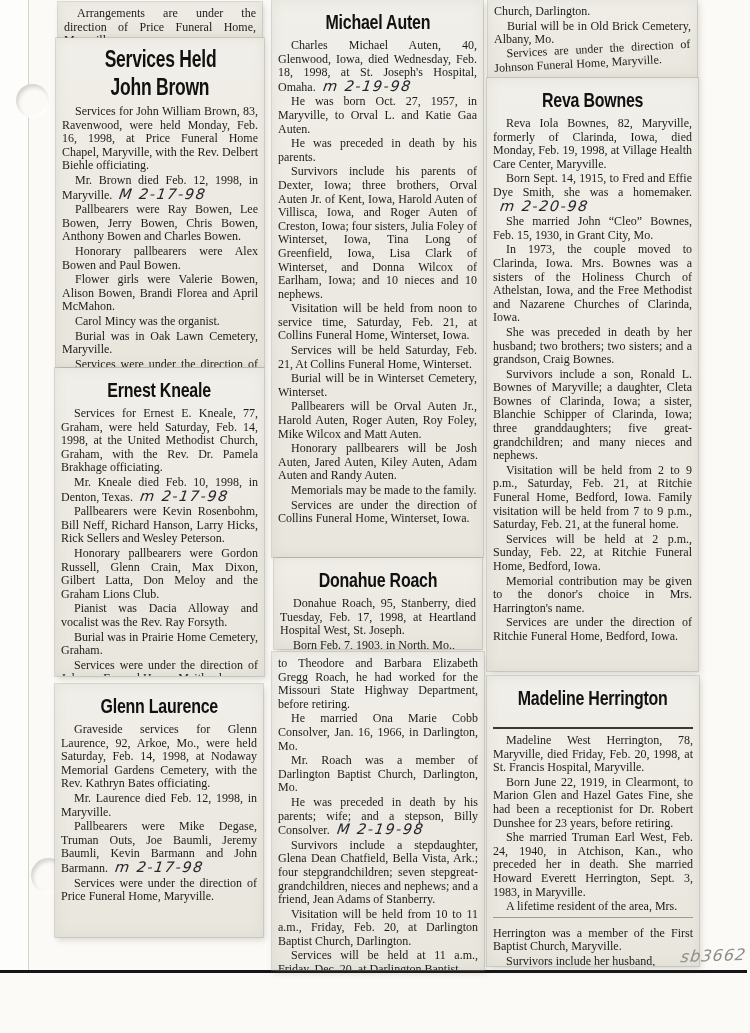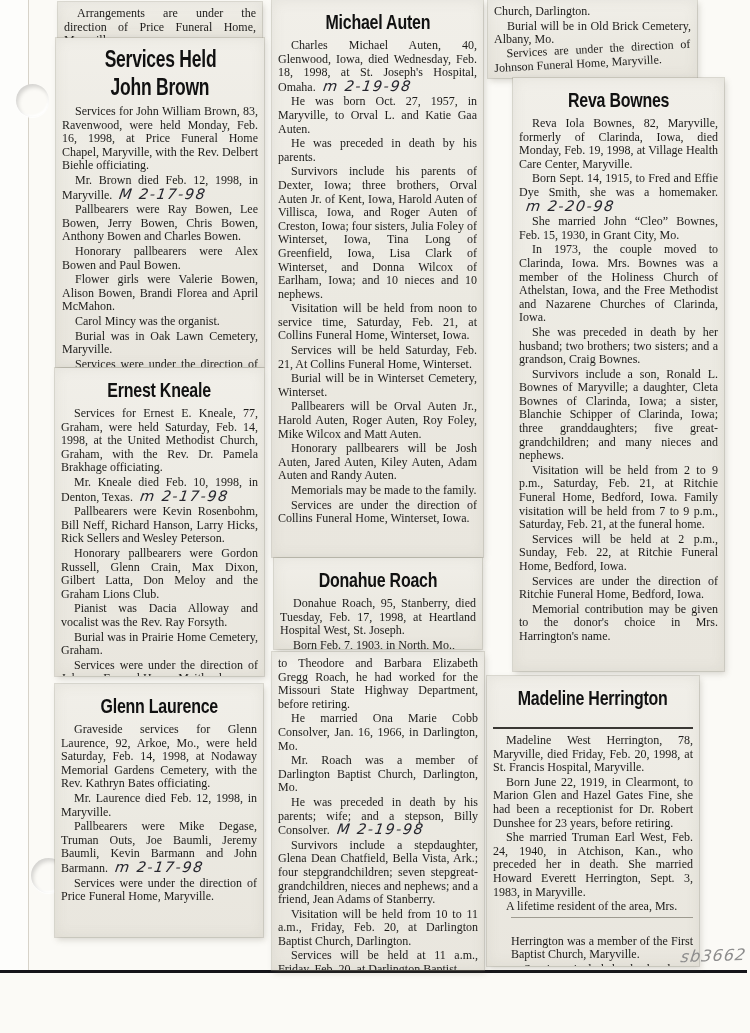--- a/index.html
+++ b/index.html
@@ -38,39 +38,39 @@
   .headline.head-lg .cond { font-size:23px; line-height:25px; }
   .headline.mh-head { border-bottom:2px solid #3a3834; padding-bottom:16px; margin-bottom:5px; }
 
   .hw {
     display:inline-block; padding-left:7px;
     font-family:"DejaVu Sans", sans-serif; font-style:italic;
     font-size:14.5px; letter-spacing:1.5px; color:#26262e;
     transform:skewX(-8deg); text-indent:0;
   }
   .rot { transform:rotate(-3deg); transform-origin:0 50%; }
-  .seam { border-top:1px solid #9d9a8f; margin-top:3px; padding-top:17px;margin-left:18px; }
+  .seam { border-top:1px solid #9d9a8f; margin-top:3px; padding-top:9px; }
 
   .stamp {
     position:absolute; left:681px; top:946px;
     font-family:"DejaVu Sans", sans-serif; font-style:italic;
     font-size:16px; letter-spacing:1px; color:#8d8d8d;
     transform:skewX(-10deg) rotate(-2deg);
   }
 
   
   #clip-left-fragment   { left:58px;  top:2px;   width:204px; height:36px; }
   #clip-john-brown      { left:56px;  top:38px;  width:208px; height:329px; }
   #clip-ernest-kneale   { left:55px;  top:368px; width:209px; height:308px; }
   #clip-glenn-laurence  { left:55px;  top:684px; width:208px; height:253px; }
   #clip-michael-auten   { left:272px; top:0px;   width:211px; height:557px; }
   #clip-donahue-roach   { left:274px; top:558px; width:208px; height:91px; }
   #clip-roach-cont      { left:272px; top:652px; width:212px; height:318px; }
   #clip-right-fragment  { left:488px; top:0px;   width:209px; height:78px; }
-  #clip-reva-bownes     { left:487px; top:78px;  width:211px; height:593px;margin-left:26px; }
+  #clip-reva-bownes     { left:487px; top:78px;  width:211px; height:593px; }
   #clip-herrington      { left:487px; top:676px; width:212px; height:290px; }
 </style>
 </head>
 <body>
 
 <div id="page">
 
   <div class="margin-strip"></div>
   <div class="edge-line"></div>
   <div class="punch-hole" id="hole-top"></div>
@@ -133,41 +133,41 @@
     <p>Born Feb. 7, 1903, in North, Mo.,</p>
   </article>
 
   <article class="clip" id="clip-roach-cont">
     <p class="noindent">to Theodore and Barbara Elizabeth Gregg Roach, he had worked for the Missouri State Highway Department, before retiring.</p>
     <p>He married Ona Marie Cobb Consolver, Jan. 16, 1966, in Darlington, Mo.</p>
     <p>Mr. Roach was a member of Darlington Baptist Church, Darlington, Mo.</p>
     <p><span>He was preceded in death by his parents; wife; and a stepson, Billy Consolver.</span><span class="hw">M 2-19-98</span></p>
     <p>Survivors include a stepdaughter, Glena Dean Chatfield, Bella Vista, Ark.; four stepgrandchildren; seven stepgreat-grandchildren, nieces and nephews; and a friend, Jean Adams of Stanberry.</p>
     <p>Visitation will be held from 10 to 11 a.m., Friday, Feb. 20, at Darlington Baptist Church, Darlington.</p>
-    <p>Services will be held at 11 a.m., Friday, Feb. 20, at Darlington Baptist</p>
+    <p>Services will be held at 11 a.m., Friday, Dec. 20, at Darlington Baptist</p>
   </article>
 
   <article class="clip" id="clip-right-fragment">
     <p class="noindent">Church, Darlington.</p>
     <p>Burial will be in Old Brick Cemetery, Albany, Mo.</p>
     <p class="rot">Services are under the direction of Johnson Funeral Home, Maryville.</p>
   </article>
 
   <article class="clip" id="clip-reva-bownes">
     <h2 class="headline"><span class="cond">Reva Bownes</span></h2>
     <p>Reva Iola Bownes, 82, Maryville, formerly of Clarinda, Iowa, died Monday, Feb. 19, 1998, at Village Health Care Center, Maryville.</p>
     <p><span>Born Sept. 14, 1915, to Fred and Effie Dye Smith, she was a homemaker.</span><span class="hw">m 2-20-98</span></p>
     <p>She married John “Cleo” Bownes, Feb. 15, 1930, in Grant City, Mo.</p>
-    <p>In 1973, the couple moved to Clarinda, Iowa. Mrs. Bownes was a member of the Holiness Church of Athelstan, Iowa, and the Free Methodist and Nazarene Churches of Clarinda, Iowa.</p>
+    <p>In 1973, the couple moved to Clarinda, Iowa. Mrs. Bownes was a sisters of the Holiness Church of Athelstan, Iowa, and the Free Methodist and Nazarene Churches of Clarinda, Iowa.</p>
     <p>She was preceded in death by her husband; two brothers; two sisters; and a grandson, Craig Bownes.</p>
     <p>Survivors include a son, Ronald L. Bownes of Maryville; a daughter, Cleta Bownes of Clarinda, Iowa; a sister, Blanchie Schipper of Clarinda, Iowa; three granddaughters; five great-grandchildren; and many nieces and nephews.</p>
     <p>Visitation will be held from 2 to 9 p.m., Saturday, Feb. 21, at Ritchie Funeral Home, Bedford, Iowa. Family visitation will be held from 7 to 9 p.m., Saturday, Feb. 21, at the funeral home.</p>
     <p>Services will be held at 2 p.m., Sunday, Feb. 22, at Ritchie Funeral Home, Bedford, Iowa.</p>
+    <p>Memorial contribution may be given to the donor's choice in Mrs. Harrington's name.</p>
     <p>Services are under the direction of Ritchie Funeral Home, Bedford, Iowa.</p>
-    <p>Memorial contribution may be given to the donor's choice in Mrs. Harrington's name.</p>
   </article>
 
   <article class="clip" id="clip-herrington">
     <h2 class="headline mh-head"><span class="cond">Madeline Herrington</span></h2>
     <p>Madeline West Herrington, 78, Maryville, died Friday, Feb. 20, 1998, at St. Francis Hospital, Maryville.</p>
     <p>Born June 22, 1919, in Clearmont, to Marion Glen and Hazel Gates Fine, she had been a receptionist for Dr. Robert Dunshee for 23 years, before retiring.</p>
     <p>She married Truman Earl West, Feb. 24, 1940, in Atchison, Kan., who preceded her in death. She married Howard Everett Herrington, Sept. 3, 1983, in Maryville.</p>
     <p>A lifetime resident of the area, Mrs.</p>
     <div class="seam">
       <p class="noindent">Herrington was a member of the First Baptist Church, Maryville.</p>

